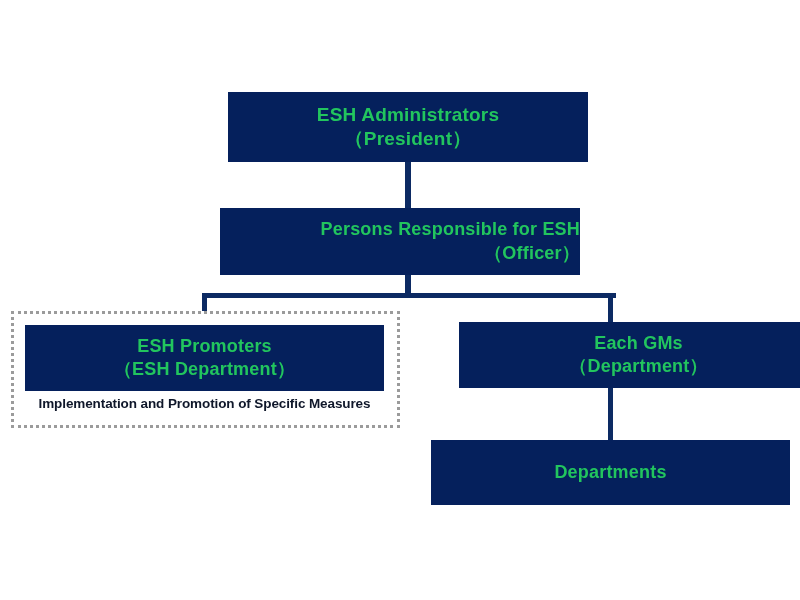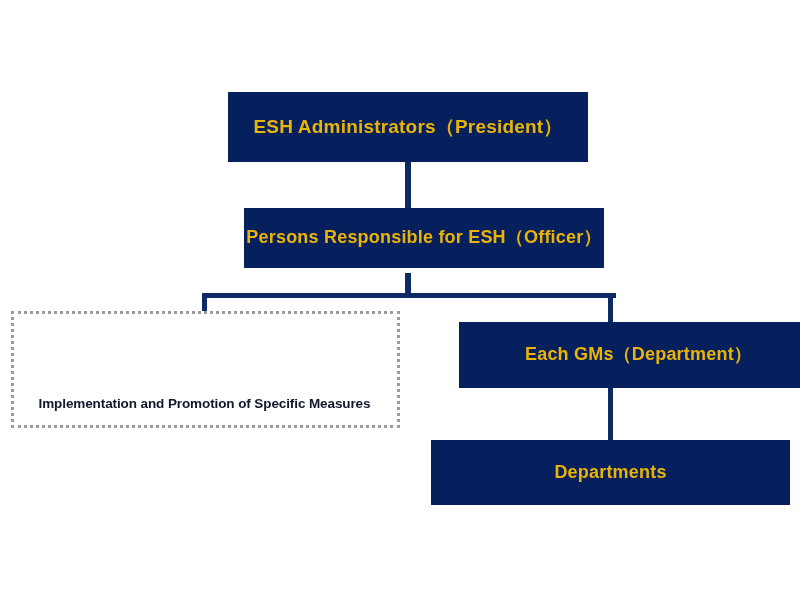--- a/index.html
+++ b/index.html
@@ -16,43 +16,44 @@
   #chart-canvas {
     position: relative;
     width: 800px;
     height: 600px;
   }
 
   
   .node {
     position: absolute;
     background: #05205c;
-    color: #eab308;
+    color: #22c55e;
     display: flex;
-    flex-direction: row;
+    flex-direction: column;
     align-items: center;
     justify-content: center;
     text-align: center;
     font-weight: bold;
     line-height: 1.28;
     letter-spacing: 0.2px;
     box-sizing: border-box;
     z-index: 3;
   }
   .node .line1 { display: block; }
   .node .line2 { display: block; }
 
   
   #node-esh-administrators {
     left: 228px; top: 92px; width: 360px; height: 70px;
     font-size: 19px;
   }
   #node-persons-responsible {
-    left: 244px; top: 208px; width: 360px; height: 60px;
+    left: 220px; top: 208px; width: 360px; height: 67px;
     font-size: 18px;
+    align-items: flex-end;
   }
   #node-esh-promoters {
     left: 11px; top: 11px; width: 359px; height: 66px;
     font-size: 18px;
   }
   #node-each-gms {
     left: 431px; top: 322px; width: 359px; height: 66px;
     font-size: 18px;
     margin-left: 28px;
   }
@@ -124,20 +125,24 @@
     <span class="line1">ESH Administrators</span>
     <span class="line2">（President）</span>
   </div>
 
   <div class="node" id="node-persons-responsible">
     <span class="line1">Persons Responsible for ESH</span>
     <span class="line2">（Officer）</span>
   </div>
 
   <div id="group-specific-measures">
+    <div class="node" id="node-esh-promoters">
+      <span class="line1">ESH Promoters</span>
+      <span class="line2">（ESH Department）</span>
+    </div>
     <div id="group-caption">Implementation and Promotion of Specific Measures</div>
   </div>
 
   <div class="node" id="node-each-gms">
     <span class="line1">Each GMs</span>
     <span class="line2">（Department）</span>
   </div>
 
   <div class="node" id="node-departments">
     <span class="line1">Departments</span>

